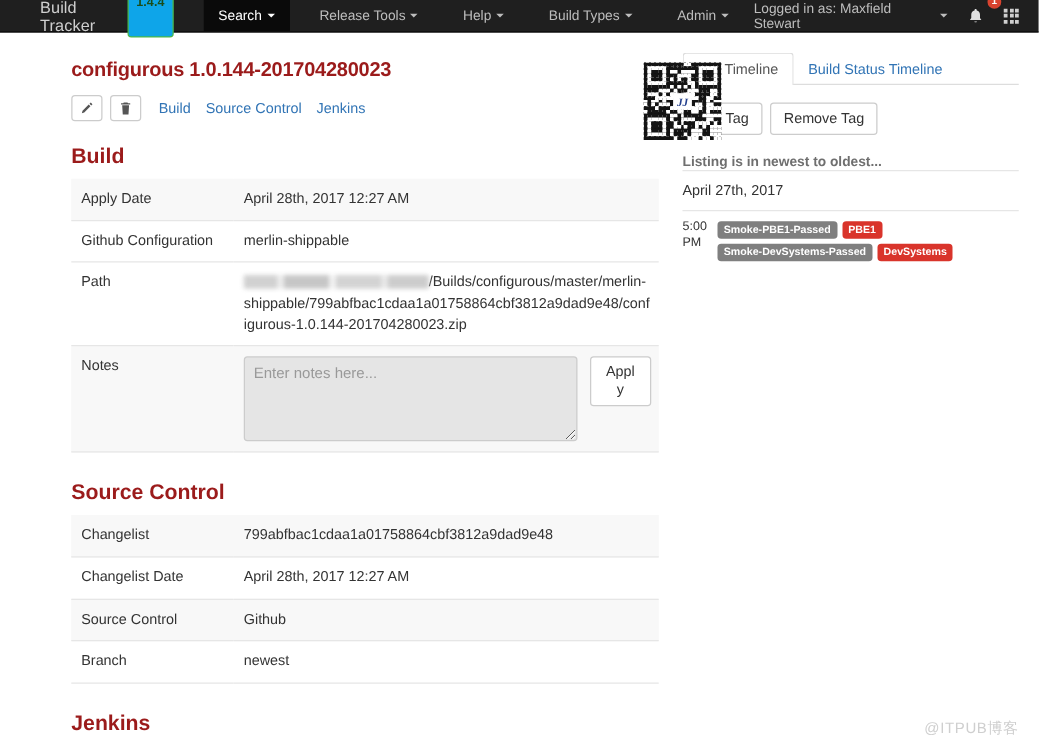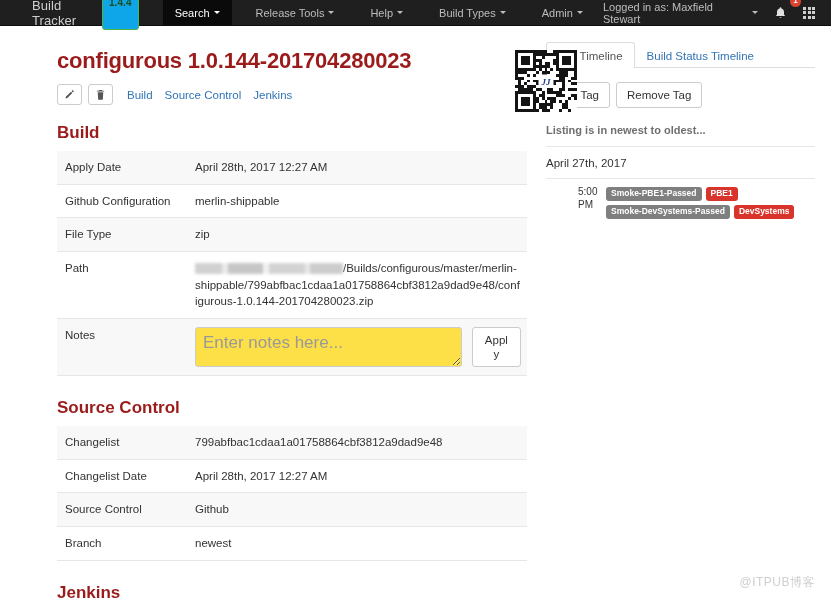--- a/index.html
+++ b/index.html
@@ -81,21 +81,21 @@
 
   
   .content { position: relative; display: flex; padding-top: 8px; }
   .left-col { width: 540px; padding: 14px 0 0 57px; }
   .right-col { width: 291px; padding: 8px 16px 0 6px; }
 
   
   .title-row { position: relative; }
   h1.page-title {
     margin: 0 0 10px 0;
-    font-size: 22px;
+    font-size: 16px;
     font-weight: bold;
     color: #9b1b1b;
     letter-spacing: -0.2px;
   }
   .qr {
     position: absolute;
     left: 458px; top: 2px;
     width: 62px; height: 62px;
     background:
       repeating-linear-gradient(0deg, #111 0 2px, #fff 2px 4px),
@@ -149,29 +149,29 @@
     background: linear-gradient(90deg,
       #c9c9c9 0 18%, #e8e8e8 18% 22%, #bdbdbd 22% 46%,
       #efefef 46% 50%, #cccccc 50% 74%, #e4e4e4 74% 78%, #c4c4c4 78% 100%);
     filter: blur(1.6px);
     opacity: .85;
   }
 
   
   .notes-inner { display: flex; align-items: flex-start; gap: 10px; }
   textarea.notes-input {
-    width: 280px; height: 40px;
+    width: 280px; height: 68px;
     border: 1px solid #cccccc;
     border-radius: 3px;
     padding: 5px 7px;
     font-family: "Liberation Sans", sans-serif;
-    font-size: 17px;
+    font-size: 12px;
     color: #555;
     resize: vertical;
-    background: #fde047;
+    background: #e5e5e5;
   }
   textarea.notes-input::placeholder { color: #999; }
   .btn {
     background: #fff;
     border: 1px solid #cccccc;
     border-radius: 3px;
     font-size: 11.5px;
     color: #333;
     padding: 5px 10px;
     cursor: pointer;
@@ -196,25 +196,24 @@
     background: #fff;
     border-color: #dddddd;
     border-radius: 3px 3px 0 0;
   }
   .tag-actions { display: flex; gap: 6px; margin: 14px 0 16px 0; }
   .listing-note {
     font-size: 11px;
     font-weight: bold;
     color: #6f6f6f;
     border-bottom: 1px solid #e6e6e6;
-    padding-bottom: 10px;
     margin-bottom: 10px;
   }
   .tl-date { font-size: 11.5px; color: #333; padding-bottom: 9px; border-bottom: 1px solid #e6e6e6; }
-  .tl-row { display: flex; padding: 7px 0 0 0; margin-left: 32px; }
+  .tl-row { display: flex; padding: 7px 0 0 0; }
   .tl-time { width: 28px; font-size: 10px; color: #333; line-height: 1.25; flex: 0 0 28px; }
   .tl-tags { display: flex; flex-wrap: wrap; gap: 4px; padding-top: 1px; align-items: center; }
   .tag {
     display: inline-block;
     font-size: 8.5px;
     font-weight: bold;
     color: #fff;
     padding: 2px 5px 3px 5px;
     border-radius: 3px;
     line-height: 9px;
@@ -774,24 +773,20 @@
         <h2 class="section-title">Build</h2>
         <table class="dl-table">
           <tbody>
               <tr class="alt">
             <td class="k">Apply Date</td>
             <td class="v">April 28th, 2017 12:27 AM</td>
           </tr>
           <tr>
             <td class="k">Github Configuration</td>
             <td class="v">merlin-shippable</td>
-          </tr>
-          <tr class="alt">
-            <td class="k">File Type</td>
-            <td class="v">zip</td>
           </tr>
           <tr>
             <td class="k">Path</td>
             <td class="v"><span class="blur" style="width:148px"></span><span>/Builds/configurous/master/merlin-shippable/799abfbac1cdaa1a01758864cbf3812a9dad9e48/configurous-1.0.144-201704280023.zip</span></td>
           </tr>
           <tr class="alt">
             <td class="k">Notes</td>
             <td class="v">
               <div class="notes-inner">
                 <textarea class="notes-input" placeholder="Enter notes here..." style=""></textarea>

